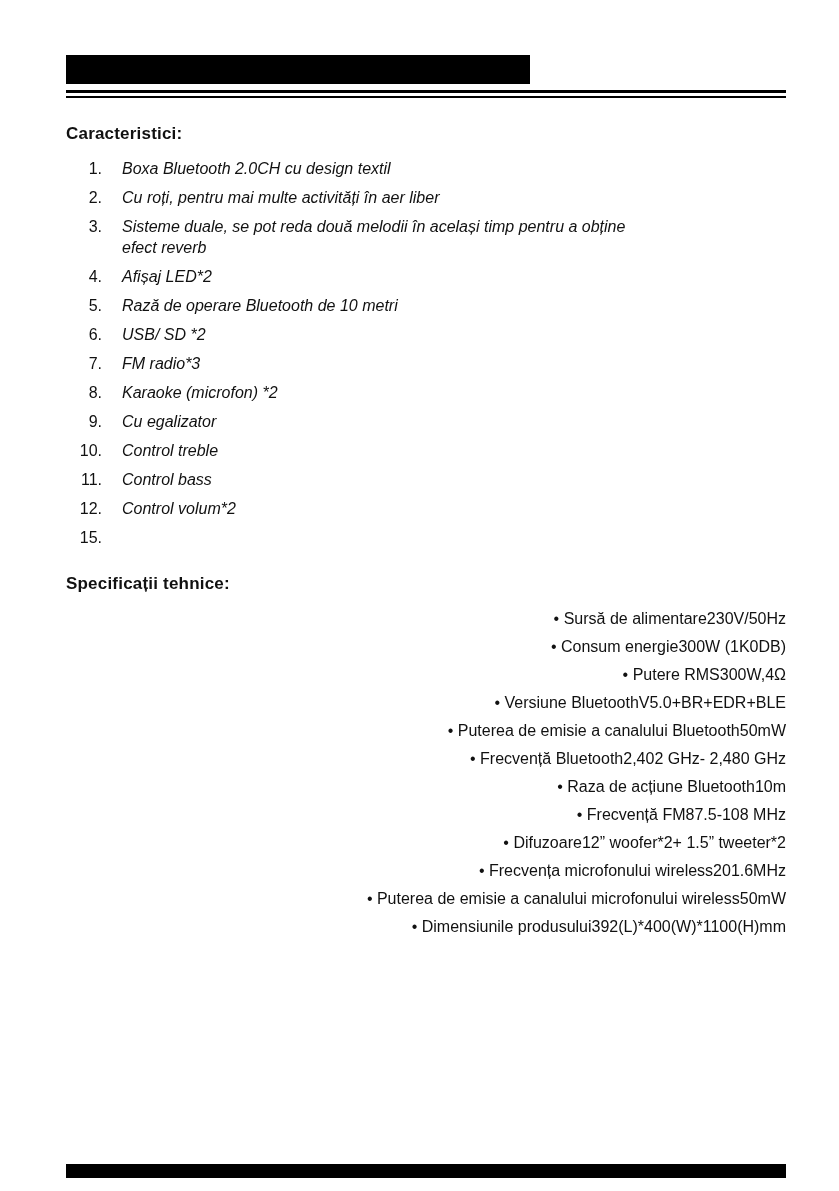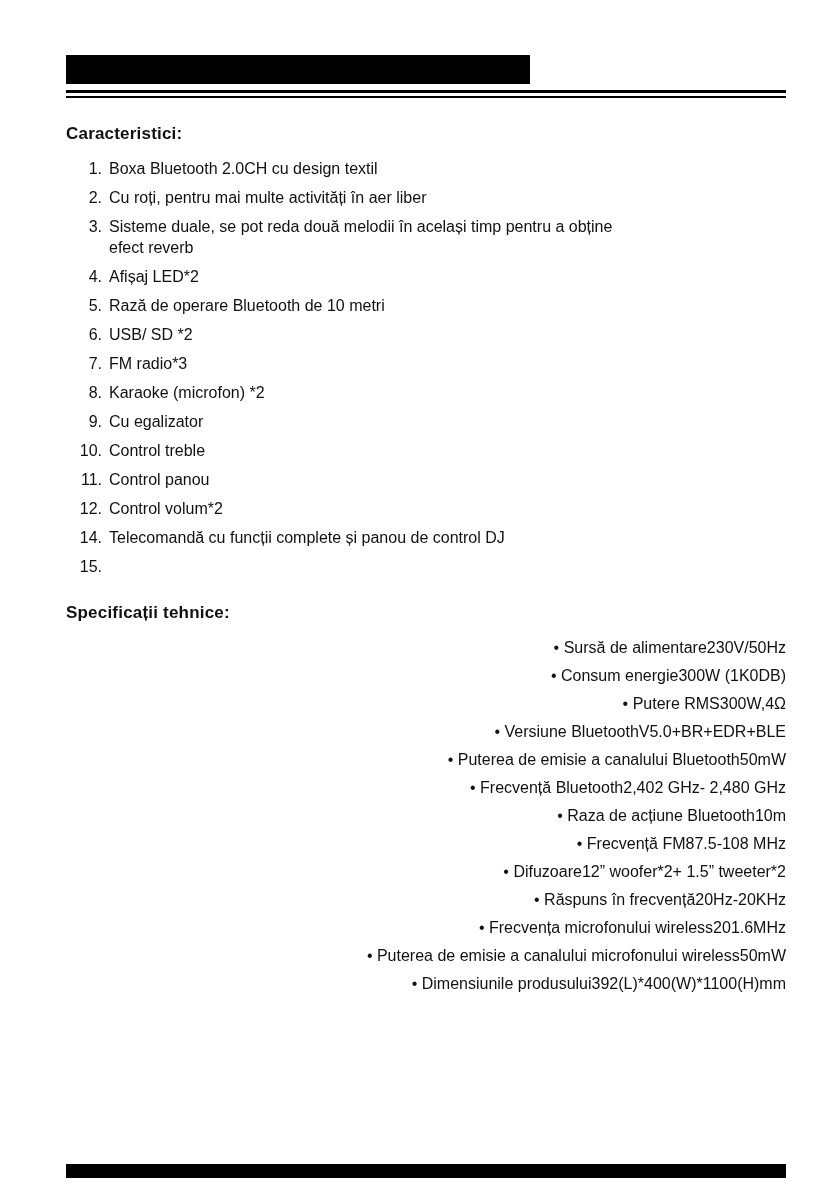--- a/index.html
+++ b/index.html
@@ -49,23 +49,24 @@
     font-size: 16px;
     line-height: 21px;
     margin-bottom: 8px;
   }
   .feature .num {
     flex: 0 0 30px;
     width: 30px;
     text-align: right;
   }
   .feature .txt {
-    margin-left: 7px;
+    margin-left: 20px;
     white-space: pre-line;
     max-width: 640px;
+    font-style: italic;
   }
   .specs-title {
     margin-top: 26px;
   }
   .specs {
     margin-top: 14px;
   }
   .spec-row {
     display: flex;
     justify-content: flex-end;
@@ -148,33 +149,29 @@
         <span class="txt">Cu egalizator</span>
       </li>
 
       <li class="feature">
         <span class="num">10.</span>
         <span class="txt">Control treble</span>
       </li>
 
       <li class="feature">
         <span class="num">11.</span>
-        <span class="txt">Control panou</span>
+        <span class="txt">Control bass</span>
       </li>
 
       <li class="feature">
         <span class="num">12.</span>
         <span class="txt">Control volum*2</span>
       </li>
 
 
-      <li class="feature">
-        <span class="num">14.</span>
-        <span class="txt">Telecomandă cu funcții complete și panou de control DJ</span>
-      </li>
 
       <li class="feature">
         <span class="num">15.</span>
       </li>
     </ol>
 
   <h2 class="section-title specs-title">Specificații tehnice:</h2>
 
   <div class="specs">
 
@@ -216,24 +213,20 @@
       <div class="spec-row">
         <span class="spec-label">• Frecvență FM</span>
         <span class="spec-value">87.5-108 MHz</span>
       </div>
 
       <div class="spec-row">
         <span class="spec-label">• Difuzoare</span>
         <span class="spec-value">12” woofer*2+ 1.5” tweeter*2</span>
       </div>
 
-      <div class="spec-row">
-        <span class="spec-label">• Răspuns în frecvență</span>
-        <span class="spec-value">20Hz-20KHz</span>
-      </div>
 
       <div class="spec-row">
         <span class="spec-label">• Frecvența microfonului wireless</span>
         <span class="spec-value">201.6MHz</span>
       </div>
 
       <div class="spec-row">
         <span class="spec-label">• Puterea de emisie a canalului microfonului wireless</span>
         <span class="spec-value">50mW</span>
       </div>

